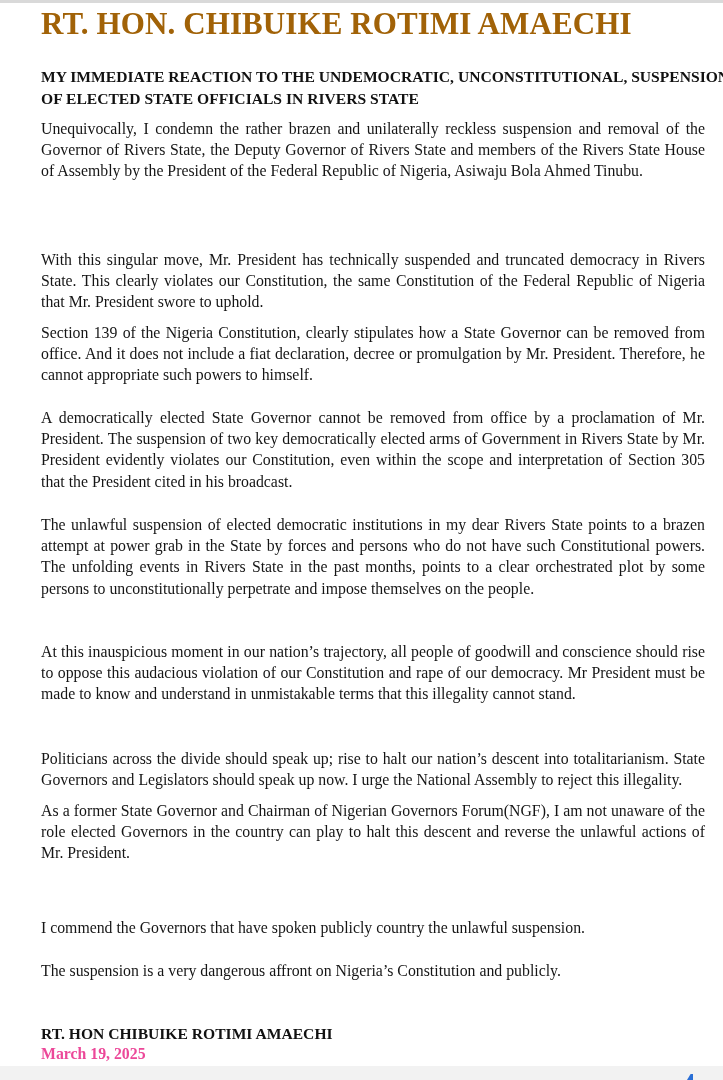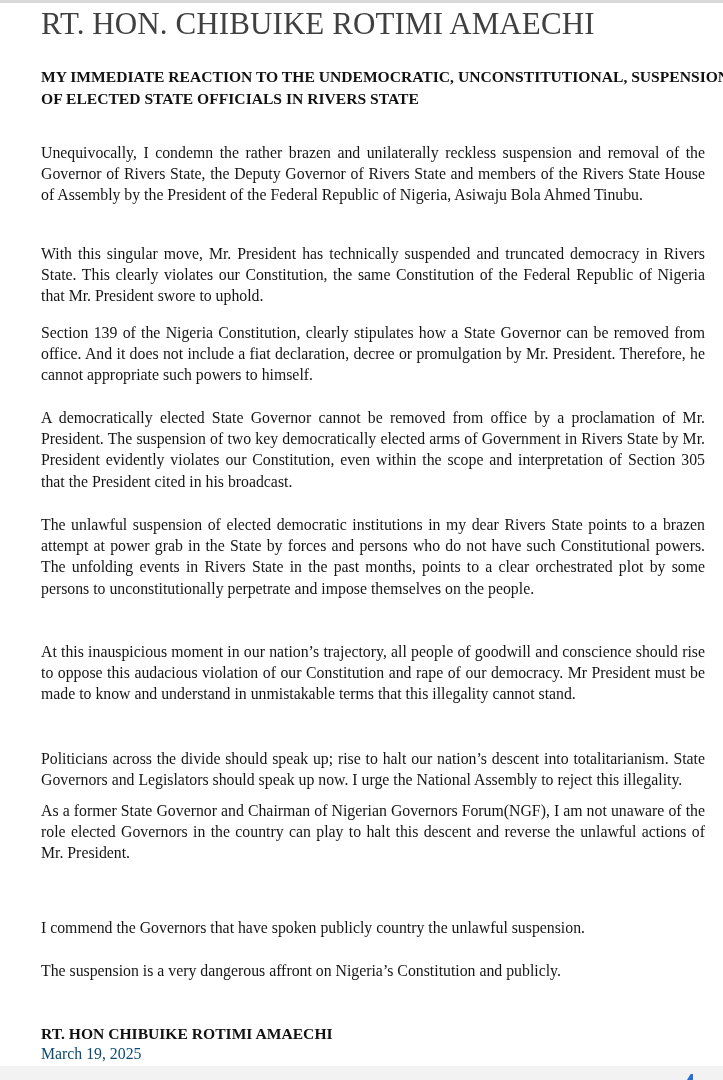--- a/index.html
+++ b/index.html
@@ -26,24 +26,24 @@
     left: 41px;
     top: 0;
     width: 664px;
   }
   .title {
     position: absolute;
     left: 0;
     top: 6px;
     margin: 0;
     font-size: 31px;
-    font-weight: normal;
+    font-weight: bold;
     letter-spacing: 0.1px;
     white-space: nowrap;
-    color: #404040;
+    color: #a16207;
   }
   .subtitle {
     position: absolute;
     left: 0;
     top: 66px;
     margin: 0;
     width: 700px;
     font-size: 15.6px;
     line-height: 22px;
     font-weight: bold;
@@ -69,21 +69,22 @@
     white-space: nowrap;
     color: #111111;
   }
   .sig-date {
     position: absolute;
     left: 0;
     top: 1045px;
     margin: 0;
     font-size: 15.8px;
     white-space: nowrap;
-    color: #0c4a6e;
+    color: #ec4899;
+    font-weight: bold;
   }
   .bottom-bar {
     position: absolute;
     left: 0;
     top: 1066px;
     width: 723px;
     height: 14px;
     background: #f2f2f2;
   }
   .corner-mark {
@@ -98,22 +99,22 @@
 </style>
 </head>
 <body>
 
 <div class="top-edge"></div>
 
 <div class="doc">
   <h1 class="title">RT. HON. CHIBUIKE ROTIMI AMAECHI</h1>
   <h2 class="subtitle">MY IMMEDIATE REACTION TO THE UNDEMOCRATIC, UNCONSTITUTIONAL, SUSPENSION OF ELECTED STATE OFFICIALS IN RIVERS STATE</h2>
 
-  <p class="para" style="top:142px">Unequivocally, I condemn the rather brazen and unilaterally reckless suspension and removal of the Governor of Rivers State, the Deputy Governor of Rivers State and members of the Rivers State House of Assembly by the President of the Federal Republic of Nigeria, Asiwaju Bola Ahmed Tinubu.</p>
-  <p class="para" style="top:243px">With this singular move, Mr. President has technically suspended and truncated democracy in Rivers State. This clearly violates our Constitution, the same Constitution of the Federal Republic of Nigeria that Mr. President swore to uphold.</p>
+  <p class="para" style="top:118px">Unequivocally, I condemn the rather brazen and unilaterally reckless suspension and removal of the Governor of Rivers State, the Deputy Governor of Rivers State and members of the Rivers State House of Assembly by the President of the Federal Republic of Nigeria, Asiwaju Bola Ahmed Tinubu.</p>
+  <p class="para" style="top:249px">With this singular move, Mr. President has technically suspended and truncated democracy in Rivers State. This clearly violates our Constitution, the same Constitution of the Federal Republic of Nigeria that Mr. President swore to uphold.</p>
   <p class="para" style="top:322px">Section 139 of the Nigeria Constitution, clearly stipulates how a State Governor can be removed from office. And it does not include a fiat declaration, decree or promulgation by Mr. President. Therefore, he cannot appropriate such powers to himself.</p>
   <p class="para" style="top:407px">A democratically elected State Governor cannot be removed from office by a proclamation of Mr. President. The suspension of two key democratically elected arms of Government in Rivers State by Mr. President evidently violates our Constitution, even within the scope and interpretation of Section 305 that the President cited in his broadcast.</p>
   <p class="para" style="top:514px">The unlawful suspension of elected democratic institutions in my dear Rivers State points to a brazen attempt at power grab in the State by forces and persons who do not have such Constitutional powers.  The unfolding events in Rivers State in the past months, points to a clear orchestrated plot by some persons to unconstitutionally perpetrate and impose themselves on the people.</p>
   <p class="para" style="top:641px">At this inauspicious moment in our nation’s trajectory, all people of goodwill and conscience should rise to oppose this audacious violation of our Constitution and rape of our democracy. Mr President must be made to know and understand in unmistakable terms that this illegality cannot stand.</p>
   <p class="para" style="top:748px">Politicians across the divide should speak up; rise to halt our nation’s descent into totalitarianism. State Governors and Legislators should speak up now.  I urge the National Assembly to reject this illegality.</p>
   <p class="para" style="top:800px">As a former State Governor and Chairman of Nigerian Governors Forum(NGF), I am not unaware of the role elected Governors in the country can play to halt this descent and reverse the unlawful actions of Mr. President.</p>
   <p class="para" style="top:917px">I commend the Governors that have spoken publicly country the unlawful suspension.</p>
   <p class="para" style="top:960px">The suspension is a very dangerous affront on Nigeria’s Constitution and publicly.</p>
 
   <div class="sig-name">RT. HON CHIBUIKE ROTIMI AMAECHI</div>

